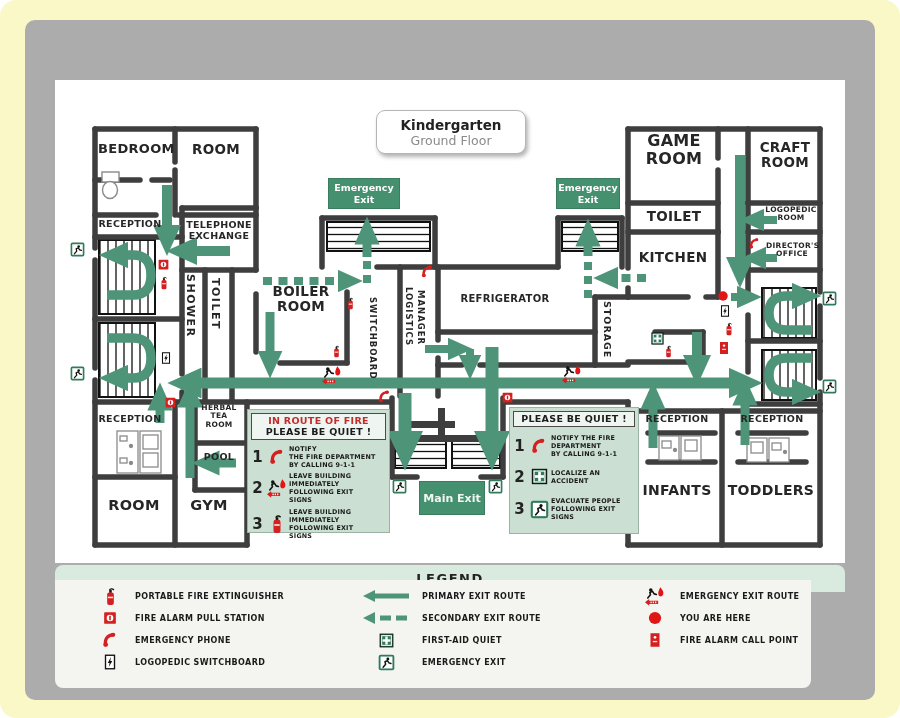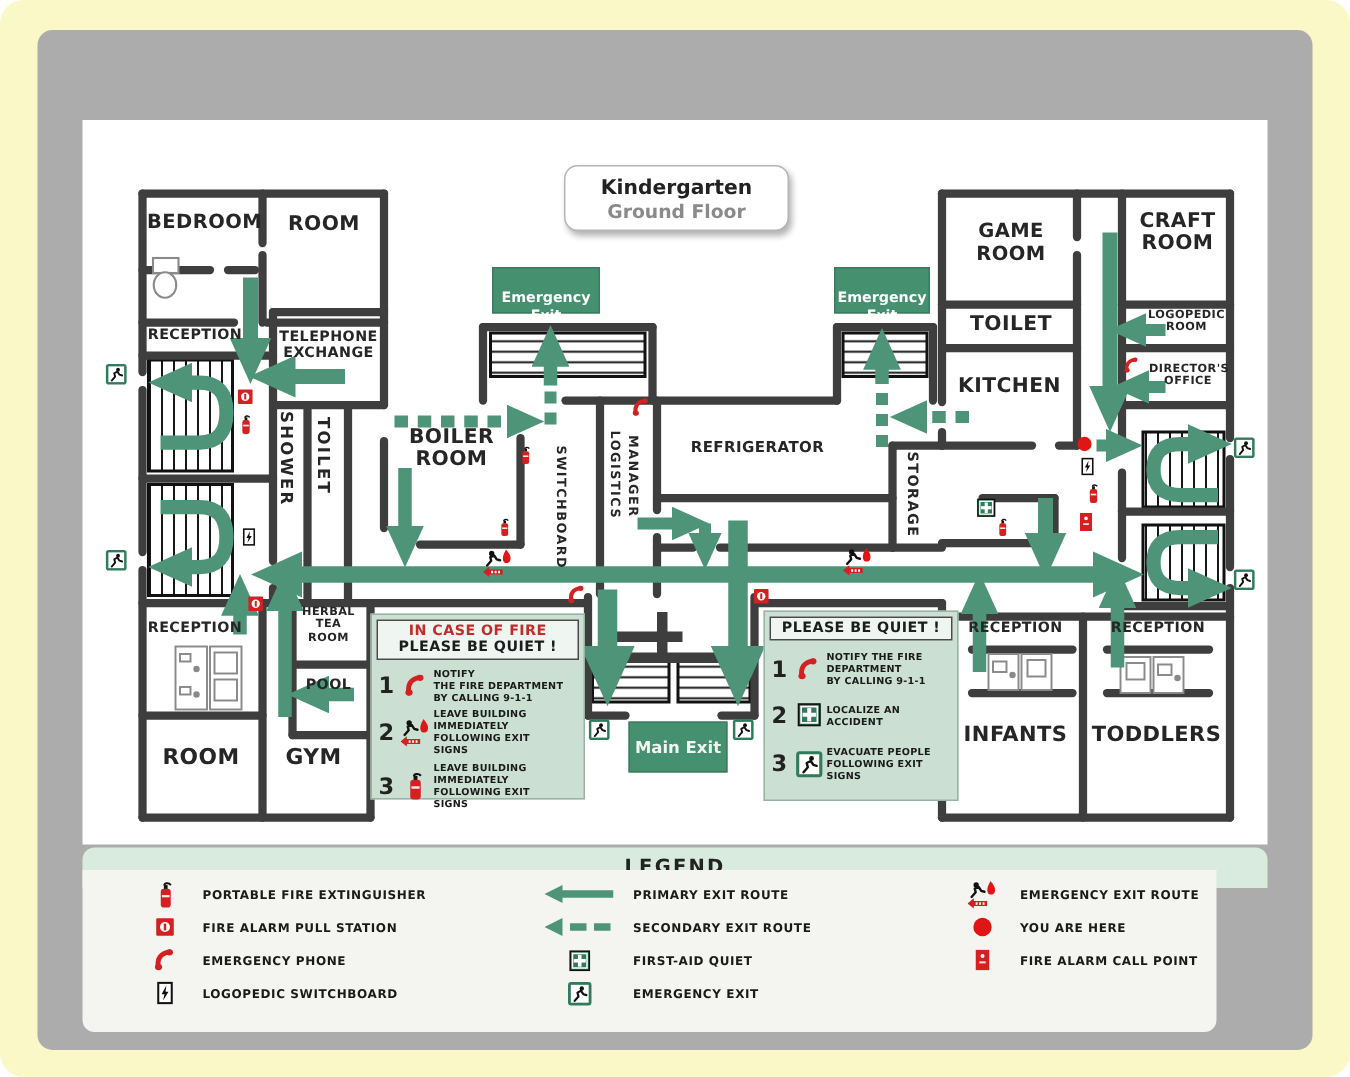--- a/index.html
+++ b/index.html
@@ -6,26 +6,26 @@
   #stage{position:relative;width:900px;height:718px;overflow:hidden;}
   .page{position:absolute;inset:0;background:#FAF8C6;border-radius:16px;}
   .gpanel{position:absolute;left:25px;top:20px;width:850px;height:680px;background:#ACACAC;border-radius:10px;}
   .pill{position:absolute;left:302px;top:36px;width:296px;height:34px;background:#F6F09F;border:2px solid #FDFCEF;
         border-radius:19px;box-shadow:3px 4px 5px rgba(0,0,0,.35);display:flex;align-items:center;justify-content:center;
         font-weight:bold;font-size:15.5px;color:#1a1a1a;letter-spacing:.5px;}
   .plan{position:absolute;left:55px;top:80px;width:790px;height:483px;background:#fff;}
   .subbox{position:absolute;left:376px;top:92px;width:148px;height:42px;background:#fff;border:1px solid #b5b5b5;
         border-radius:9px;box-shadow:2px 3px 4px rgba(0,0,0,.3);display:flex;flex-direction:column;align-items:center;justify-content:center;margin-top:18px;}
   .subbox .l1{font-weight:bold;font-size:13.5px;color:#222;}
-  .subbox .l2{font-weight:bold;font-size:12.5px;color:#8a8a8a;}
+  .subbox .l2{font-weight:normal;font-size:12.5px;color:#8a8a8a;}
   svg.overlay{position:absolute;left:0;top:0;width:900px;height:718px;}
   .rlbl{position:absolute;font-weight:bold;color:#262626;text-align:center;white-space:pre-line;line-height:1.12;letter-spacing:.3px;}
   .vlbl{position:absolute;font-weight:bold;color:#262626;writing-mode:vertical-rl;letter-spacing:1.5px;white-space:pre;}
   .ebox{position:absolute;background:#45906E;color:#fff;font-weight:bold;font-size:9.5px;text-align:center;
-        white-space:pre-line;line-height:1.25;padding-top:14px;box-sizing:border-box;border:1px solid #3c7c5e;}
+        white-space:pre-line;line-height:1.25;padding-top:3px;box-sizing:border-box;border:1px solid #3c7c5e;}
   .mainexit{position:absolute;left:419px;top:481px;width:66px;height:34px;background:#45906E;border:1px solid #3c7c5e;
         color:#f2f6f3;font-weight:bold;font-size:11px;display:flex;align-items:center;justify-content:center;box-sizing:border-box;}
   .ipanel{position:absolute;background:#CBDFD3;border:1px solid #9ab3a4;box-sizing:border-box;}
   .ipanel-head{margin:3px;background:#EFF5F1;border:1.5px solid #4a4a4a;text-align:center;padding:1px 0 2px 0;}
   .ipanel-title{font-weight:bold;font-size:9.5px;color:#C52B2B;letter-spacing:.3px;}
   .ipanel-quiet{font-weight:bold;font-size:9.5px;color:#1c1c1c;letter-spacing:.3px;}
   .istep{display:flex;align-items:center;padding:0 2px;}
   .istep-num{width:15px;font-weight:bold;font-size:15px;color:#222;text-align:center;flex:0 0 15px;}
   .istep-ic{flex:0 0 24px;display:flex;justify-content:center;}
   .istep-text{font-weight:bold;font-size:6.4px;color:#1a1a1a;white-space:pre-line;line-height:1.25;letter-spacing:.2px;}
@@ -311,21 +311,21 @@
   <div class="vlbl" style="left:184px;top:274px;font-size:11px">SHOWER</div>
   <div class="vlbl" style="left:209px;top:278px;font-size:11px">TOILET</div>
   <div class="rlbl" style="left:262px;top:284px;width:78px;font-size:13.5px">BOILER
 ROOM</div>
   <div class="vlbl" style="left:368px;top:297px;font-size:8.5px;letter-spacing:1px">SWITCHBOARD</div>
   <div class="vlbl" style="left:404px;top:287px;font-size:8.5px;letter-spacing:1px">LOGISTICS</div>
   <div class="vlbl" style="left:416px;top:290px;font-size:8.5px;letter-spacing:1px">MANAGER</div>
   <div class="rlbl" style="left:440px;top:293px;width:130px;font-size:10px">REFRIGERATOR</div>
   <div class="vlbl" style="left:602px;top:301px;font-size:9.5px;letter-spacing:1px">STORAGE</div>
   <div class="rlbl" style="left:628px;top:250px;width:90px;font-size:13.5px">KITCHEN</div>
-  <div class="rlbl" style="left:630px;top:148px;width:88px;font-size:13px">GAME
+  <div class="rlbl" style="left:630px;top:132px;width:88px;font-size:16px">GAME
 ROOM</div>
   <div class="rlbl" style="left:752px;top:140px;width:66px;font-size:13.5px">CRAFT
 ROOM</div>
   <div class="rlbl" style="left:630px;top:209px;width:88px;font-size:13.5px">TOILET</div>
   <div class="rlbl" style="left:764px;top:206px;width:54px;font-size:7.5px">LOGOPEDIC
 ROOM</div>
   <div class="rlbl" style="left:766px;top:242px;width:52px;font-size:7.5px">DIRECTOR'S
 OFFICE</div>
   <div class="rlbl" style="left:94px;top:414px;width:72px;font-size:9.5px">RECEPTION</div>
   <div class="rlbl" style="left:196px;top:404px;width:46px;font-size:7.5px">HERBAL
@@ -340,21 +340,21 @@
   <div class="rlbl" style="left:723px;top:483px;width:96px;font-size:14px">TODDLERS</div>
 
   <div class="ebox" style="left:328px;top:178px;width:72px;height:31px">Emergency
 Exit</div>
   <div class="ebox" style="left:556px;top:178px;width:64px;height:31px">Emergency
 Exit</div>
   <div class="mainexit">Main Exit</div>
 
   <div class="ipanel" style="left:247px;top:409px;width:143px;height:124px">
     <div class="ipanel-head">
-      <div class="ipanel-title">IN CASE OF FIRE</div>
+      <div class="ipanel-title">IN ROUTE OF FIRE</div>
       <div class="ipanel-quiet">PLEASE BE QUIET !</div>
     </div>
     <div class="istep" style="height:27px">
       <div class="istep-num">1</div>
       <div class="istep-ic">
           <svg width="18" height="18" viewBox="0 0 20 20">
             <use href="#sym-phone"></use>
           </svg>
         </div>
       <div class="istep-text">NOTIFY

